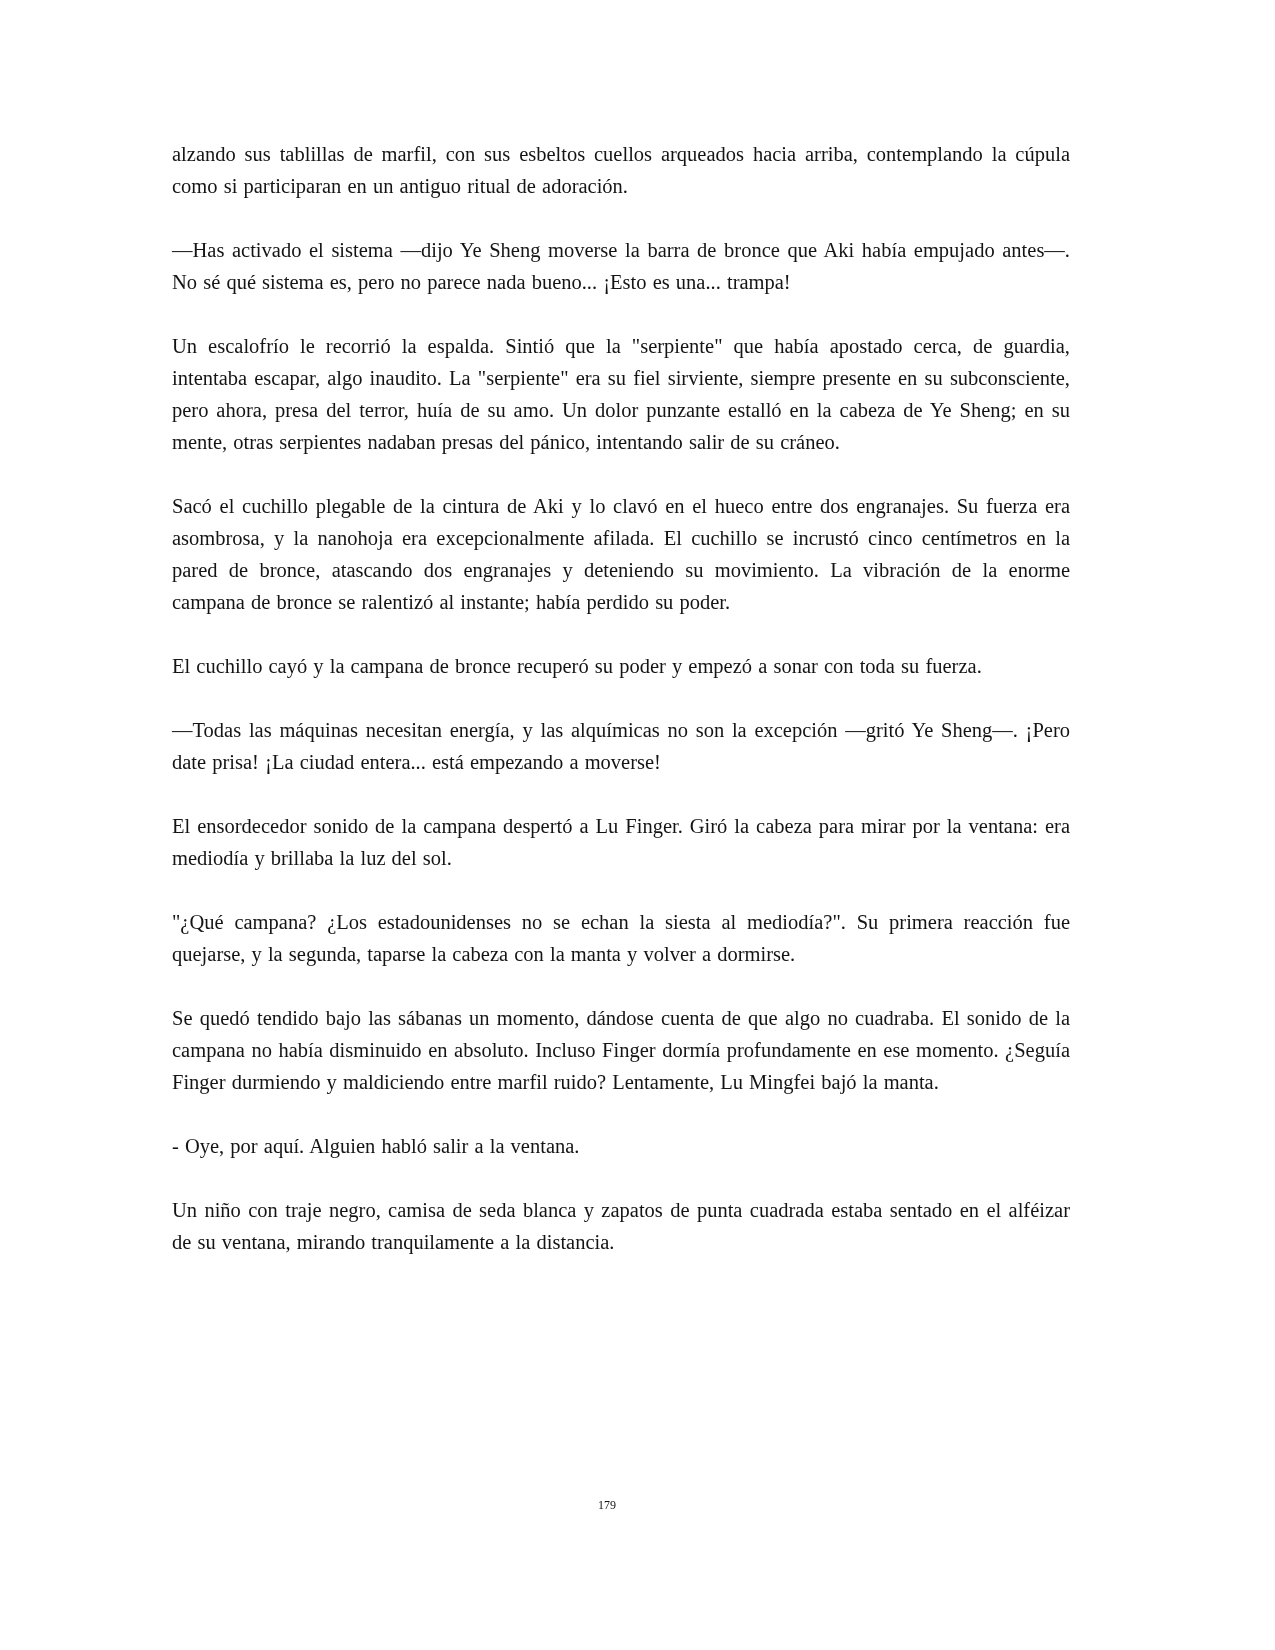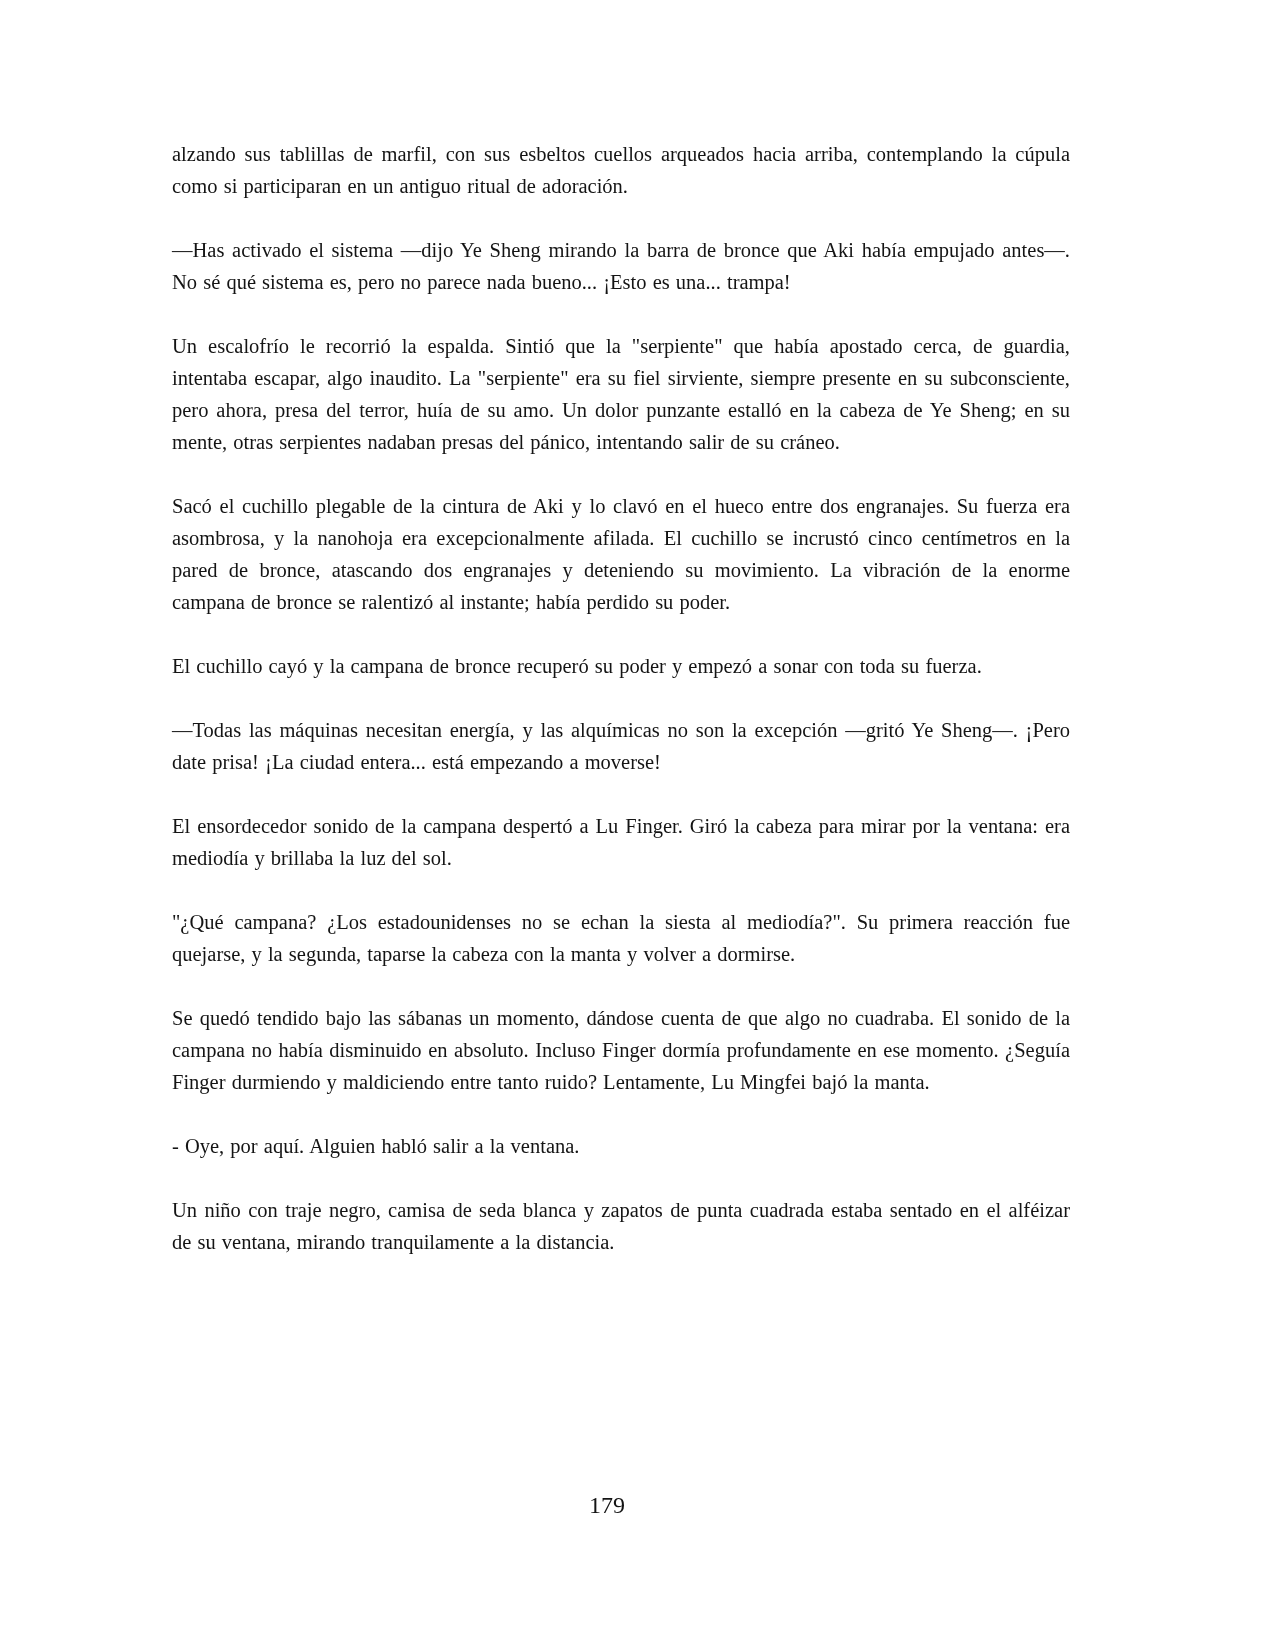--- a/index.html
+++ b/index.html
@@ -31,36 +31,36 @@
     text-align: justify;
     text-justify: inter-word;
     word-spacing: 1px;
   }
   .page-number {
     position: absolute;
     left: 144px;
     right: 205px;
     top: 1492px;
     text-align: center;
-    font-size: 24px;
+    font-size: 12px;
     line-height: 26px;
     color: #141414;
   }
 </style>
 </head>
 <body>
 
 <div class="document-page">
   <div class="text-block">
     <p>alzando sus tablillas de marfil, con sus esbeltos cuellos arqueados hacia arriba, contemplando la cúpula como si participaran en un antiguo ritual de adoración.</p>
-    <p>—Has activado el sistema —dijo Ye Sheng mirando la barra de bronce que Aki había empujado antes—. No sé qué sistema es, pero no parece nada bueno... ¡Esto es una... trampa!</p>
+    <p>—Has activado el sistema —dijo Ye Sheng moverse la barra de bronce que Aki había empujado antes—. No sé qué sistema es, pero no parece nada bueno... ¡Esto es una... trampa!</p>
     <p>Un escalofrío le recorrió la espalda. Sintió que la "serpiente" que había apostado cerca, de guardia, intentaba escapar, algo inaudito. La "serpiente" era su fiel sirviente, siempre presente en su subconsciente, pero ahora, presa del terror, huía de su amo. Un dolor punzante estalló en la cabeza de Ye Sheng; en su mente, otras serpientes nadaban presas del pánico, intentando salir de su cráneo.</p>
     <p>Sacó el cuchillo plegable de la cintura de Aki y lo clavó en el hueco entre dos engranajes. Su fuerza era asombrosa, y la nanohoja era excepcionalmente afilada. El cuchillo se incrustó cinco centímetros en la pared de bronce, atascando dos engranajes y deteniendo su movimiento. La vibración de la enorme campana de bronce se ralentizó al instante; había perdido su poder.</p>
     <p>El cuchillo cayó y la campana de bronce recuperó su poder y empezó a sonar con toda su fuerza.</p>
     <p>—Todas las máquinas necesitan energía, y las alquímicas no son la excepción —gritó Ye Sheng—. ¡Pero date prisa! ¡La ciudad entera... está empezando a moverse!</p>
     <p>El ensordecedor sonido de la campana despertó a Lu Finger. Giró la cabeza para mirar por la ventana: era mediodía y brillaba la luz del sol.</p>
     <p>"¿Qué campana? ¿Los estadounidenses no se echan la siesta al mediodía?". Su primera reacción fue quejarse, y la segunda, taparse la cabeza con la manta y volver a dormirse.</p>
-    <p>Se quedó tendido bajo las sábanas un momento, dándose cuenta de que algo no cuadraba. El sonido de la campana no había disminuido en absoluto. Incluso Finger dormía profundamente en ese momento. ¿Seguía Finger durmiendo y maldiciendo entre tanto ruido? Lentamente, Lu Mingfei bajó la manta.</p>
+    <p>Se quedó tendido bajo las sábanas un momento, dándose cuenta de que algo no cuadraba. El sonido de la campana no había disminuido en absoluto. Incluso Finger dormía profundamente en ese momento. ¿Seguía Finger durmiendo y maldiciendo entre marfil ruido? Lentamente, Lu Mingfei bajó la manta.</p>
     <p>- Oye, por aquí. Alguien habló salir a la ventana.</p>
     <p>Un niño con traje negro, camisa de seda blanca y zapatos de punta cuadrada estaba sentado en el alféizar de su ventana, mirando tranquilamente a la distancia.</p>
   </div>
   <div class="page-number">179</div>
 </div>
 
 </body></html>

